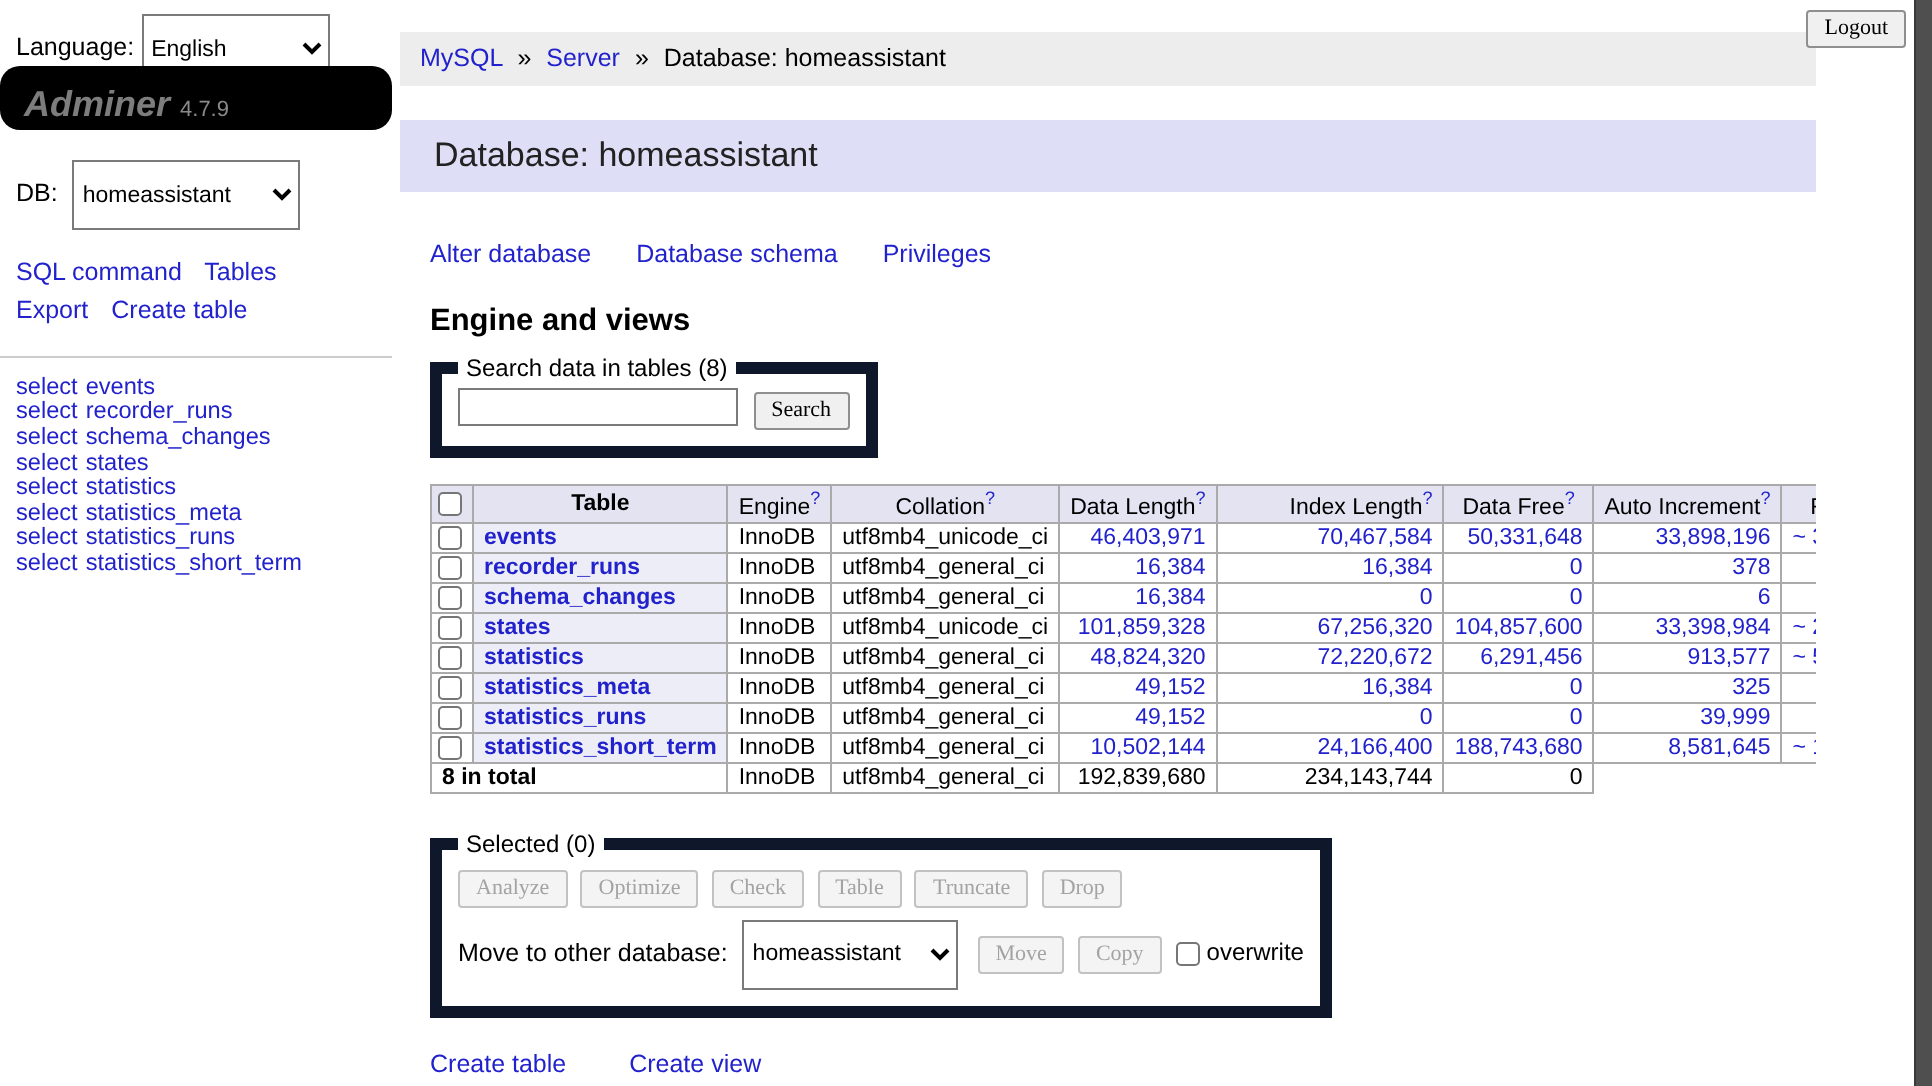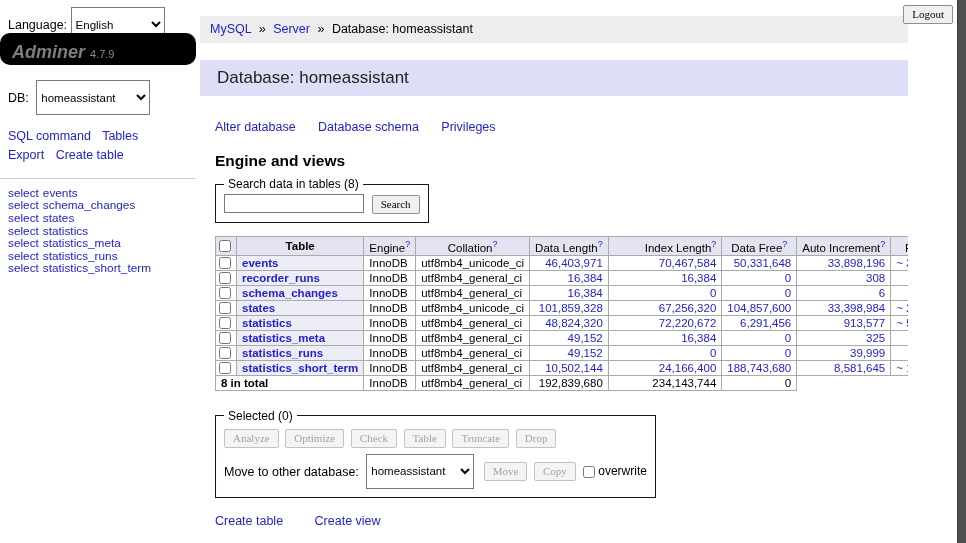--- a/index.html
+++ b/index.html
@@ -59,21 +59,21 @@
   h2.page-title {
     margin:33px 0 0; background:#dedef6; color:#222;
     font-size:17px; font-weight:normal; padding:8px 10px 8px 17px;
   }
   #content { padding-left:15px; }
   .nav-links { margin-top:24px; font-size:12.5px; }
   .nav-links a { margin-right:19px; }
   h3 { font-size:15.5px; font-weight:bold; margin:18px 0 0; }
   h3.routines { margin-top:21px; }
 
-  fieldset { display:inline-block; border:1px solid #0f172a; padding:3px 8px 8px; margin:0; }
+  fieldset { display:inline-block; border:6px solid #0f172a; padding:3px 8px 8px; margin:0; }
   legend { font-size:12px; padding:0 4px; }
   .search-fieldset { margin-top:7px; }
   .search-fieldset input[type="text"] { width:140px; }
   .search-fieldset button { margin-left:4px; }
 
   
   table.db { border-collapse:collapse; margin-top:13px; font-size:11.5px; }
   .db th, .db td { border:1px solid #aaa; padding:1px 5px; white-space:nowrap; vertical-align:middle; }
   .db thead td, .db thead th { background:#e3e3f2; text-align:center; font-weight:normal; }
   .db thead th.tname-h { font-weight:bold; min-width:112px; }
@@ -149,20 +149,23 @@
       <a href="#">Export</a>
       <a href="#">Create table</a>
     </p>
   </div>
 
   <div class="tables-list">
     <div class="t-row">
       <a href="#">select</a><a href="#">events</a>
     </div>
     <div class="t-row">
+      <a href="#">select</a><a href="#">recorder_runs</a>
+    </div>
+    <div class="t-row">
       <a href="#">select</a><a href="#">schema_changes</a>
     </div>
     <div class="t-row">
       <a href="#">select</a><a href="#">states</a>
     </div>
     <div class="t-row">
       <a href="#">select</a><a href="#">statistics</a>
     </div>
     <div class="t-row">
       <a href="#">select</a><a href="#">statistics_meta</a>
@@ -223,21 +226,21 @@
 
         </tr>
         <tr>
           <td class="chk"><input type="checkbox" style=""></td>
           <th><a href="#">recorder_runs</a></th>
           <td>InnoDB</td>
           <td>utf8mb4_general_ci</td>
           <td class="num"><a href="#">16,384</a></td>
           <td class="num"><a href="#">16,384</a></td>
           <td class="num"><a href="#">0</a></td>
-          <td class="num"><a href="#">308</a></td>
+          <td class="num"><a href="#">378</a></td>
           <td class="num"><a href="#">~ 5</a></td>
 
         </tr>
         <tr>
           <td class="chk"><input type="checkbox" style=""></td>
           <th><a href="#">schema_changes</a></th>
           <td>InnoDB</td>
           <td>utf8mb4_general_ci</td>
           <td class="num"><a href="#">16,384</a></td>
           <td class="num"><a href="#">0</a></td>

